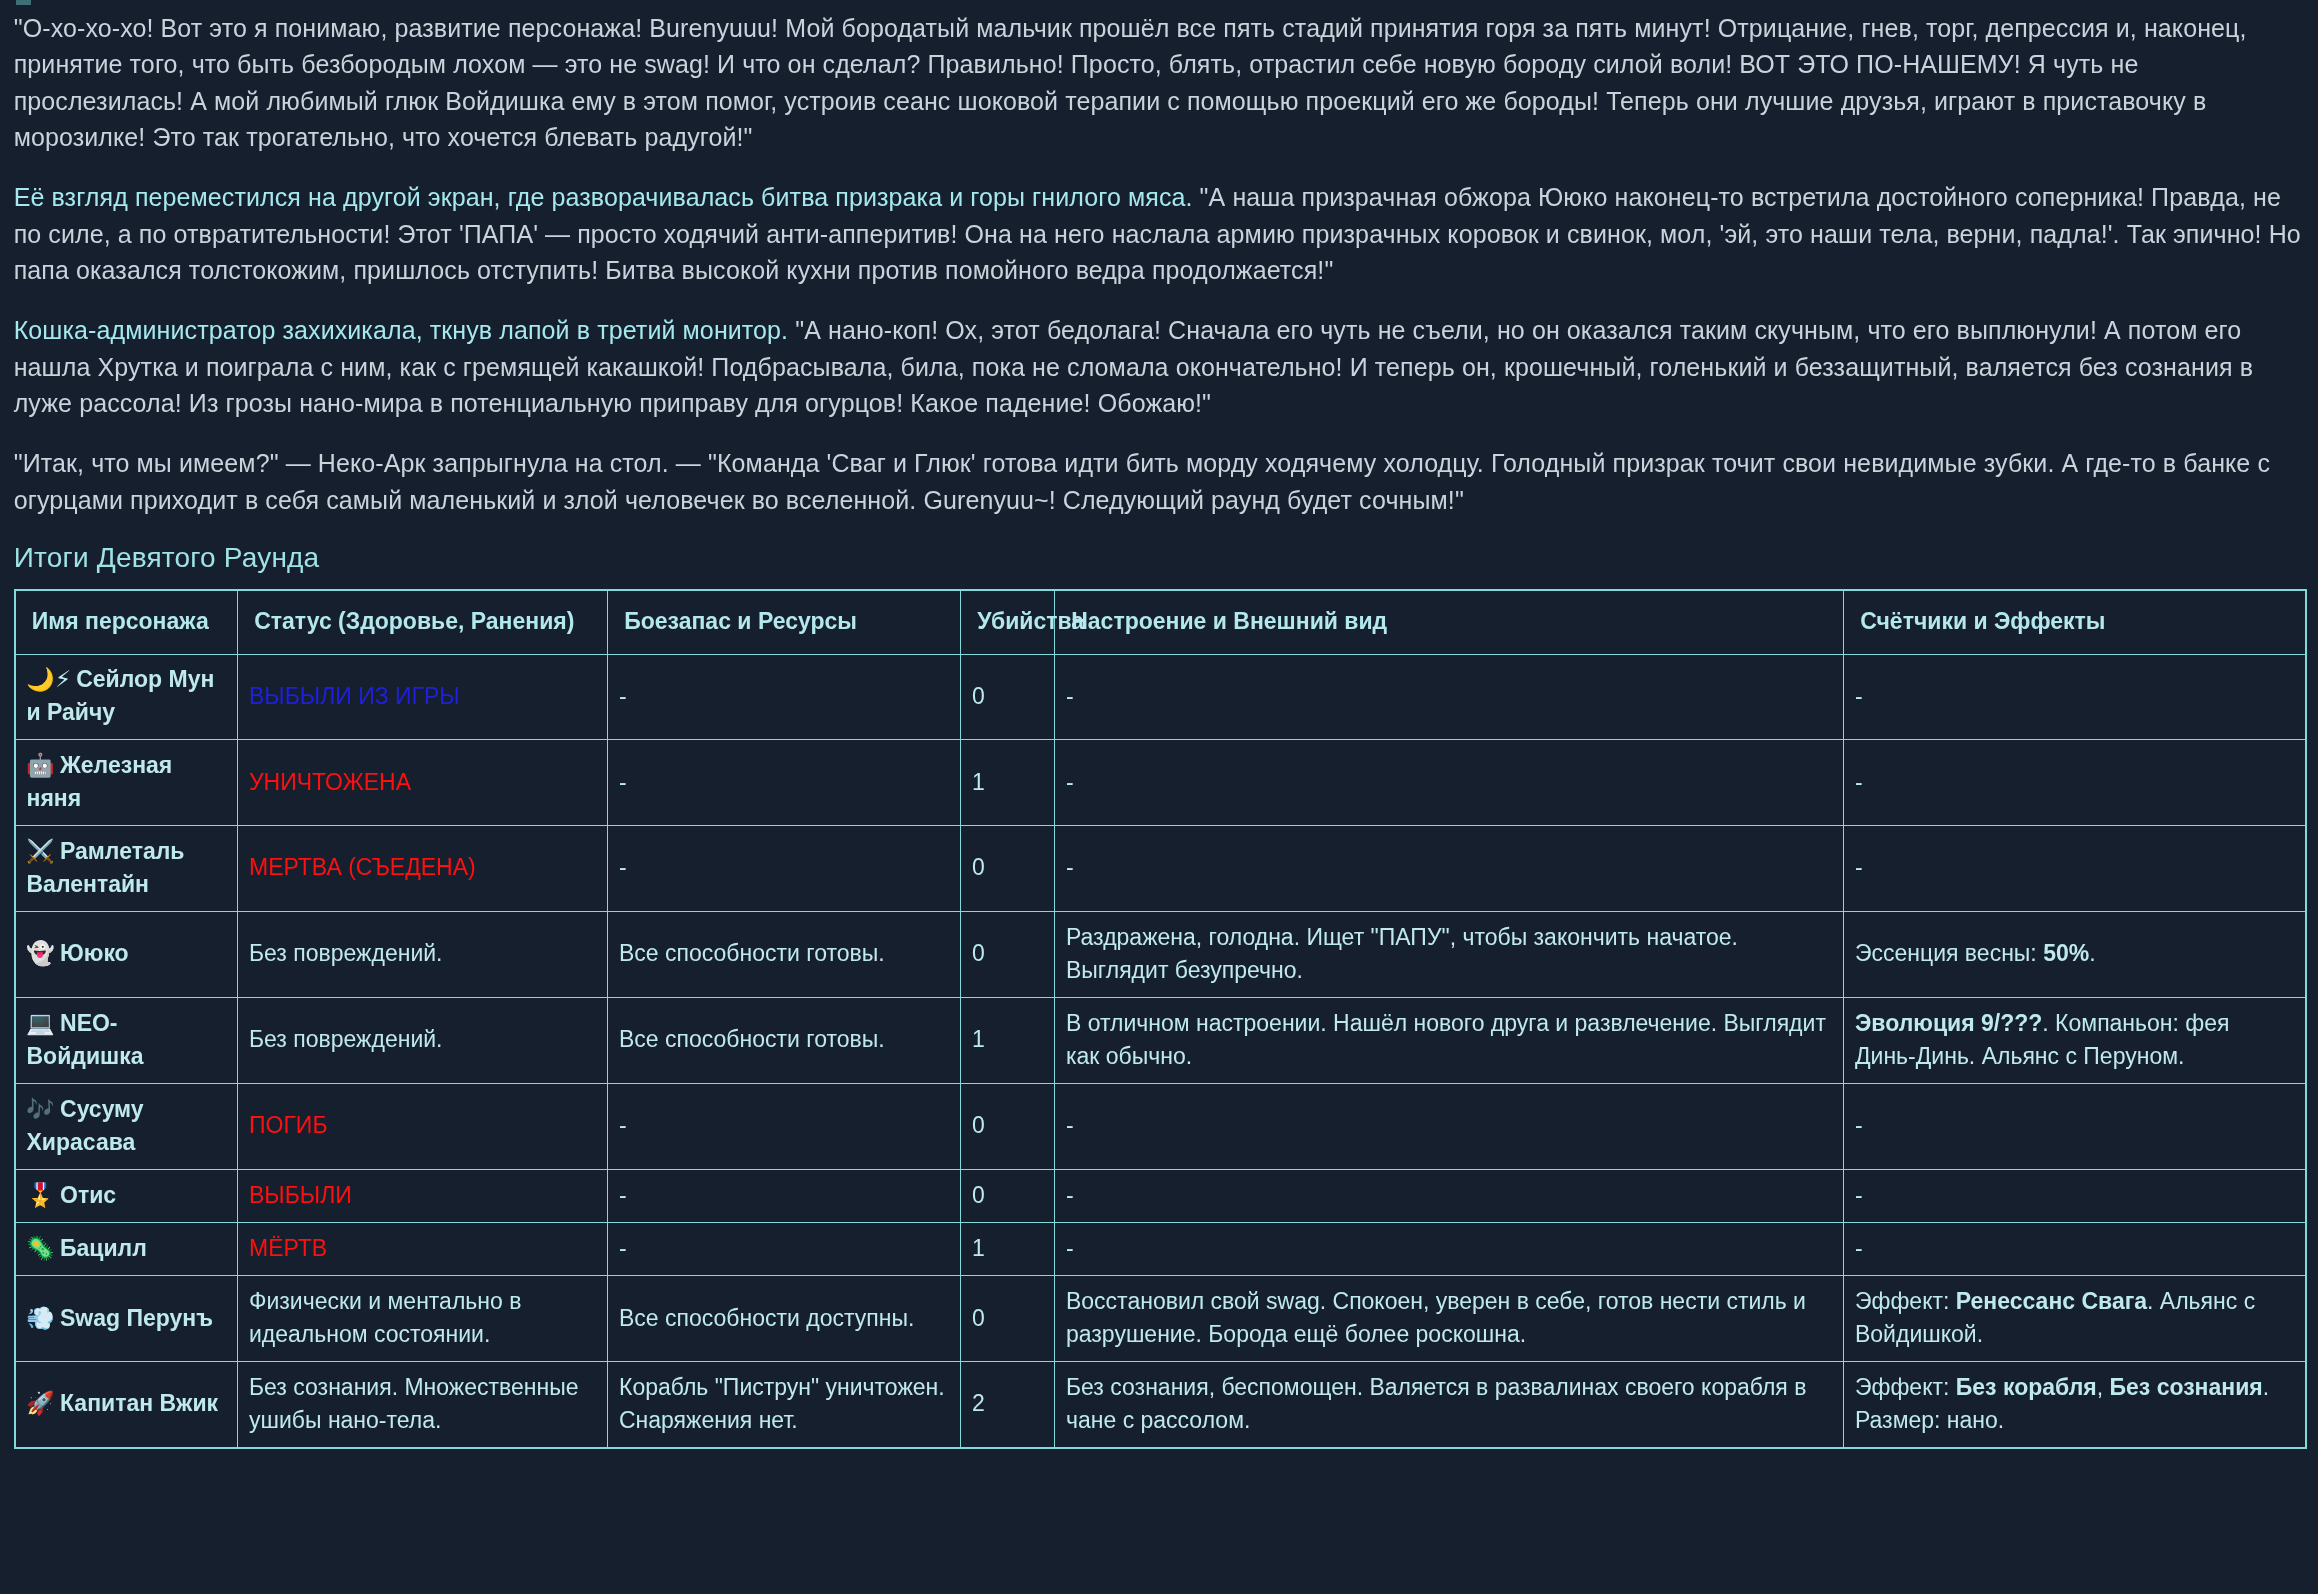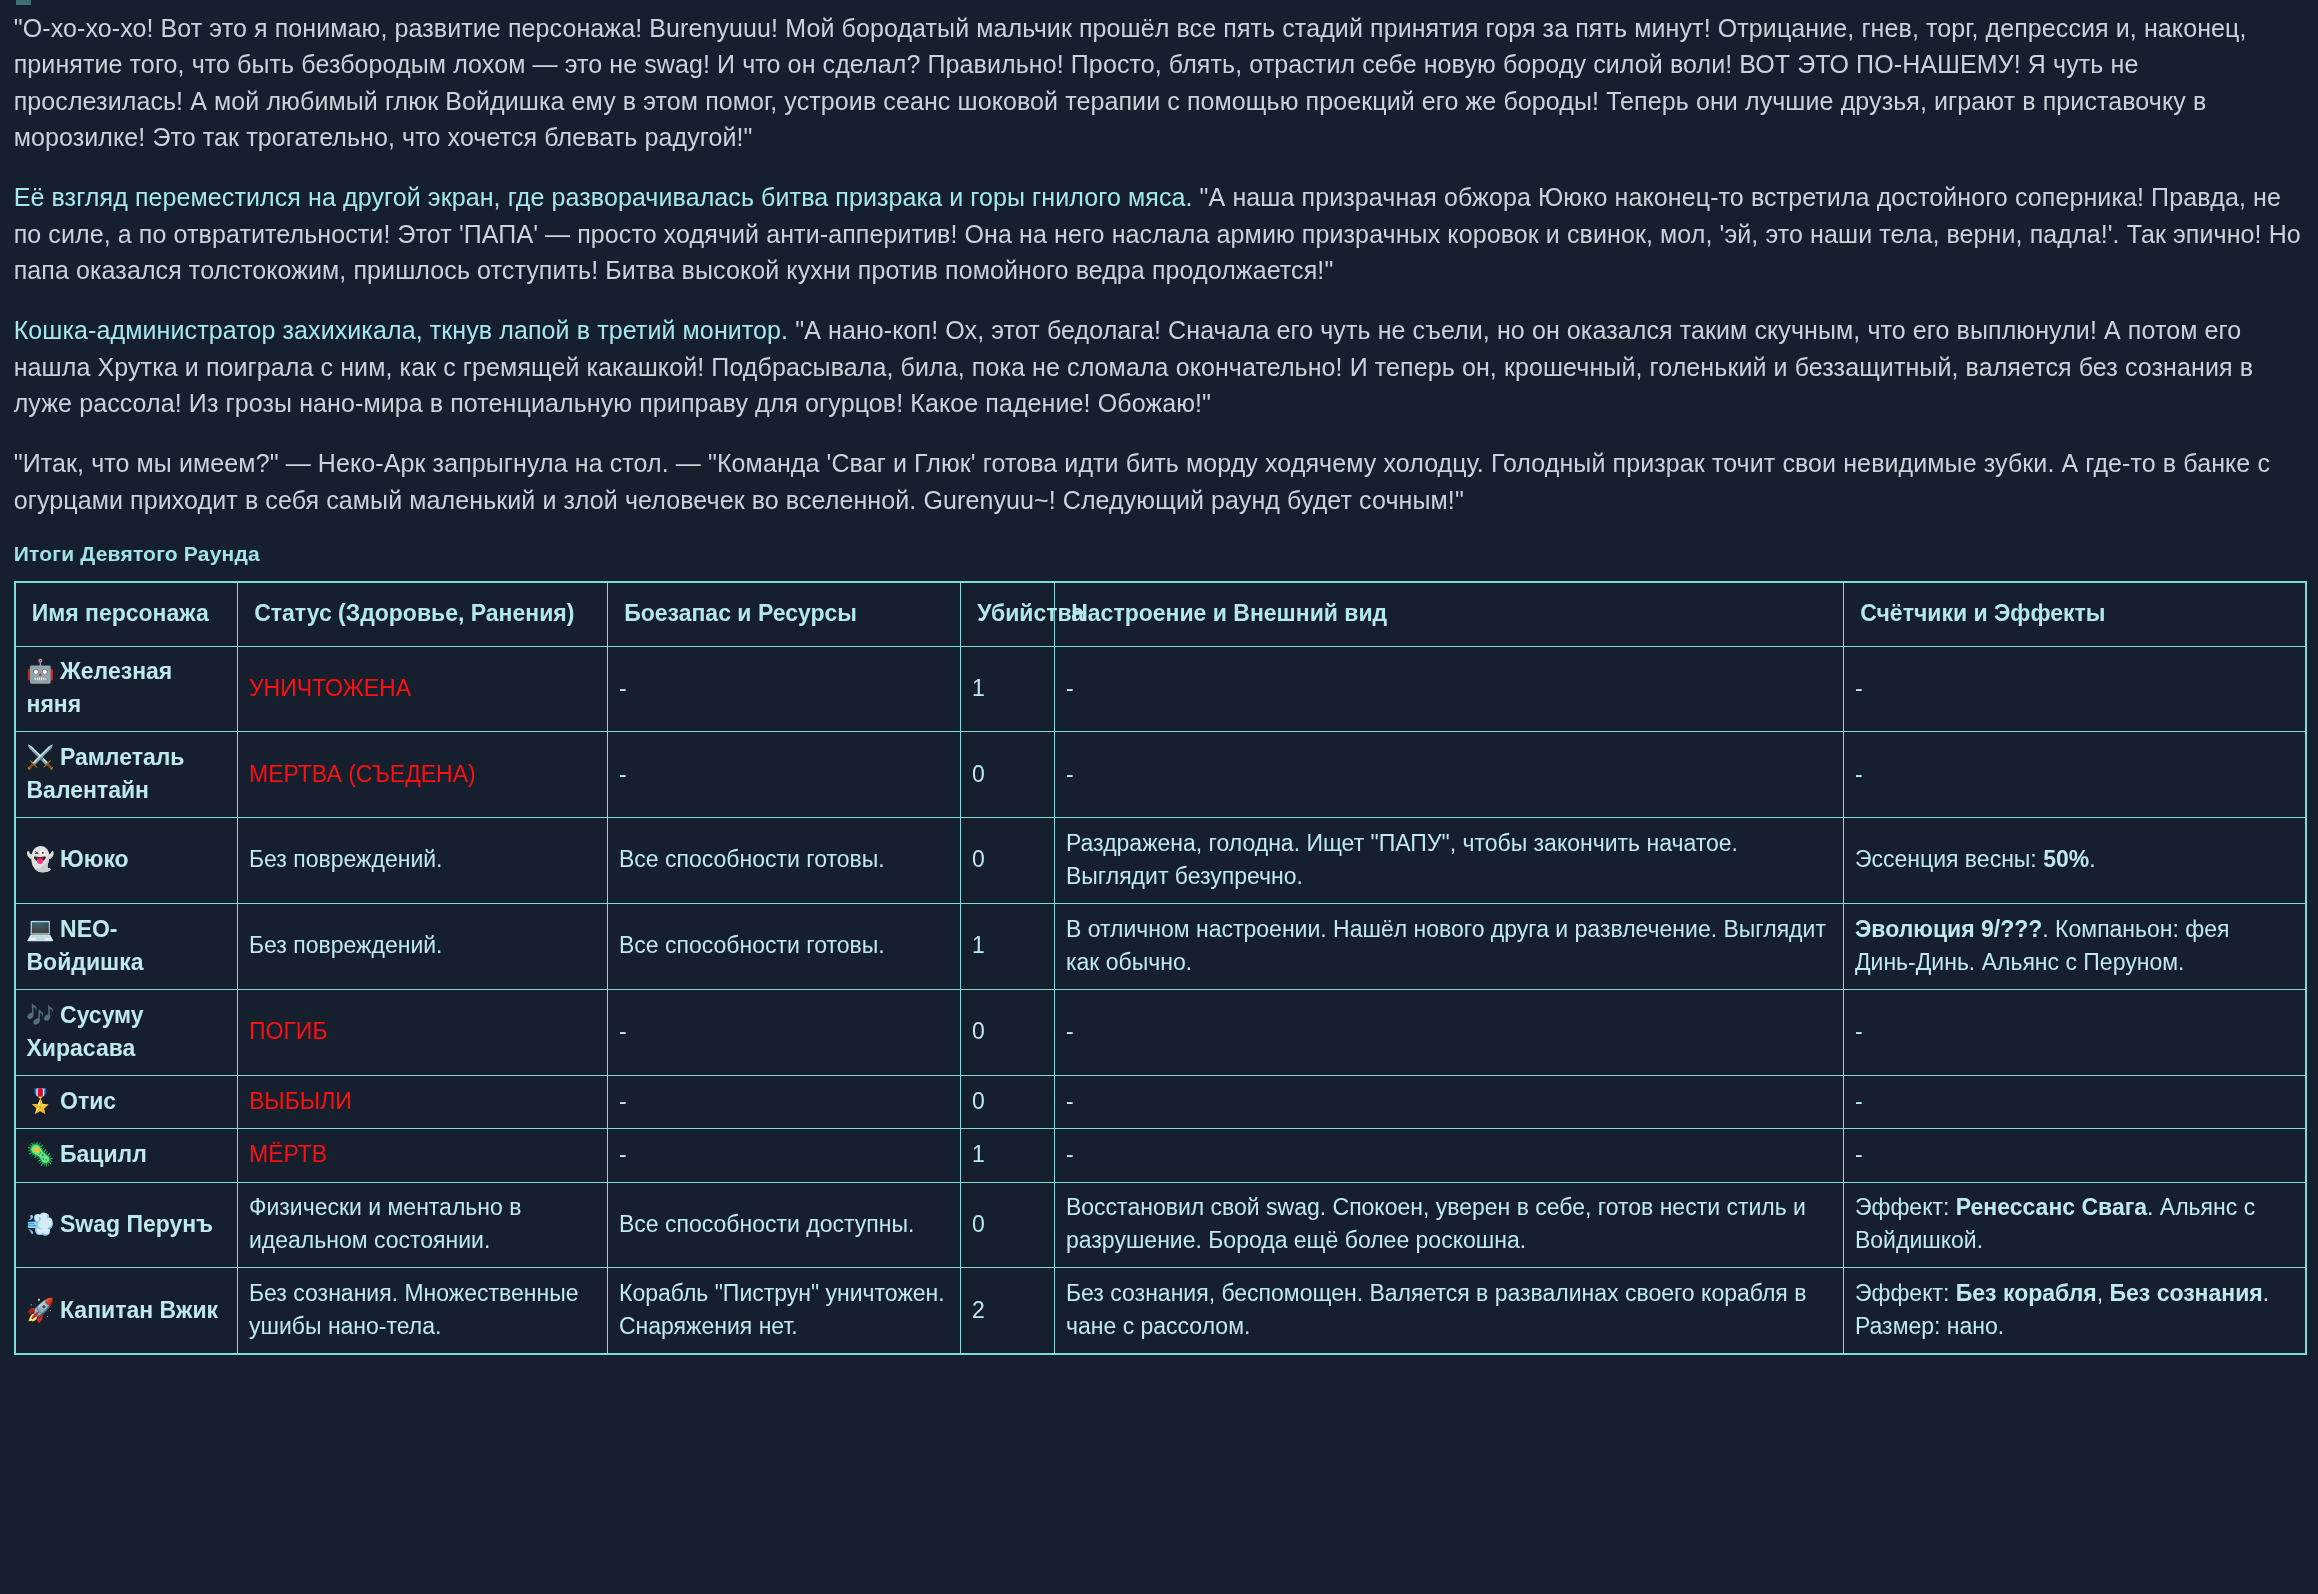--- a/index.html
+++ b/index.html
@@ -23,22 +23,22 @@
     font-size: 25px;
     line-height: 1.46;
     margin: 0 0 23.5px 0;
     color: #c9d6de;
     letter-spacing: 0.1px;
   }
   .para .lead { color: #a5e9ee; }
   .para .say  { color: #c8d4dc; }
   .para.first { margin-top: 17.6px; }
   h3.section-title {
-    font-size: 21px;
-    font-weight: bold;
+    font-size: 28px;
+    font-weight: normal;
     color: #9fe3e6;
     margin: 3.9px 0 15.7px 0;
     letter-spacing: 0.2px;
   }
   table.results {
     border-collapse: collapse;
     width: 2291px;
     table-layout: fixed;
     border: 2px solid #7fdbda;
   }
@@ -121,20 +121,28 @@
         <th>Имя персонажа</th>
         <th>Статус (Здоровье, Ранения)</th>
         <th>Боезапас и Ресурсы</th>
         <th>Убийства</th>
         <th>Настроение и Внешний вид</th>
         <th>Счётчики и Эффекты</th>
       </tr>
     </thead>
     <tbody id="tbody">
         <tr>
+          <td class="name"><span class="emoji">🌙⚡</span><span>Сейлор Мун и Райчу</span></td>
+          <td><span class="st-blue">ВЫБЫЛИ ИЗ ИГРЫ</span></td>
+          <td>-</td>
+          <td>0</td>
+          <td>-</td>
+          <td>-</td>
+        </tr>
+        <tr>
           <td class="name"><span class="emoji">🤖</span><span>Железная няня</span></td>
           <td><span class="st-red">УНИЧТОЖЕНА</span></td>
           <td>-</td>
           <td>1</td>
           <td>-</td>
           <td>-</td>
         </tr>
         <tr>
           <td class="name"><span class="emoji">⚔️</span><span>Рамлеталь Валентайн</span></td>
           <td><span class="st-red">МЕРТВА (СЪЕДЕНА)</span></td>

